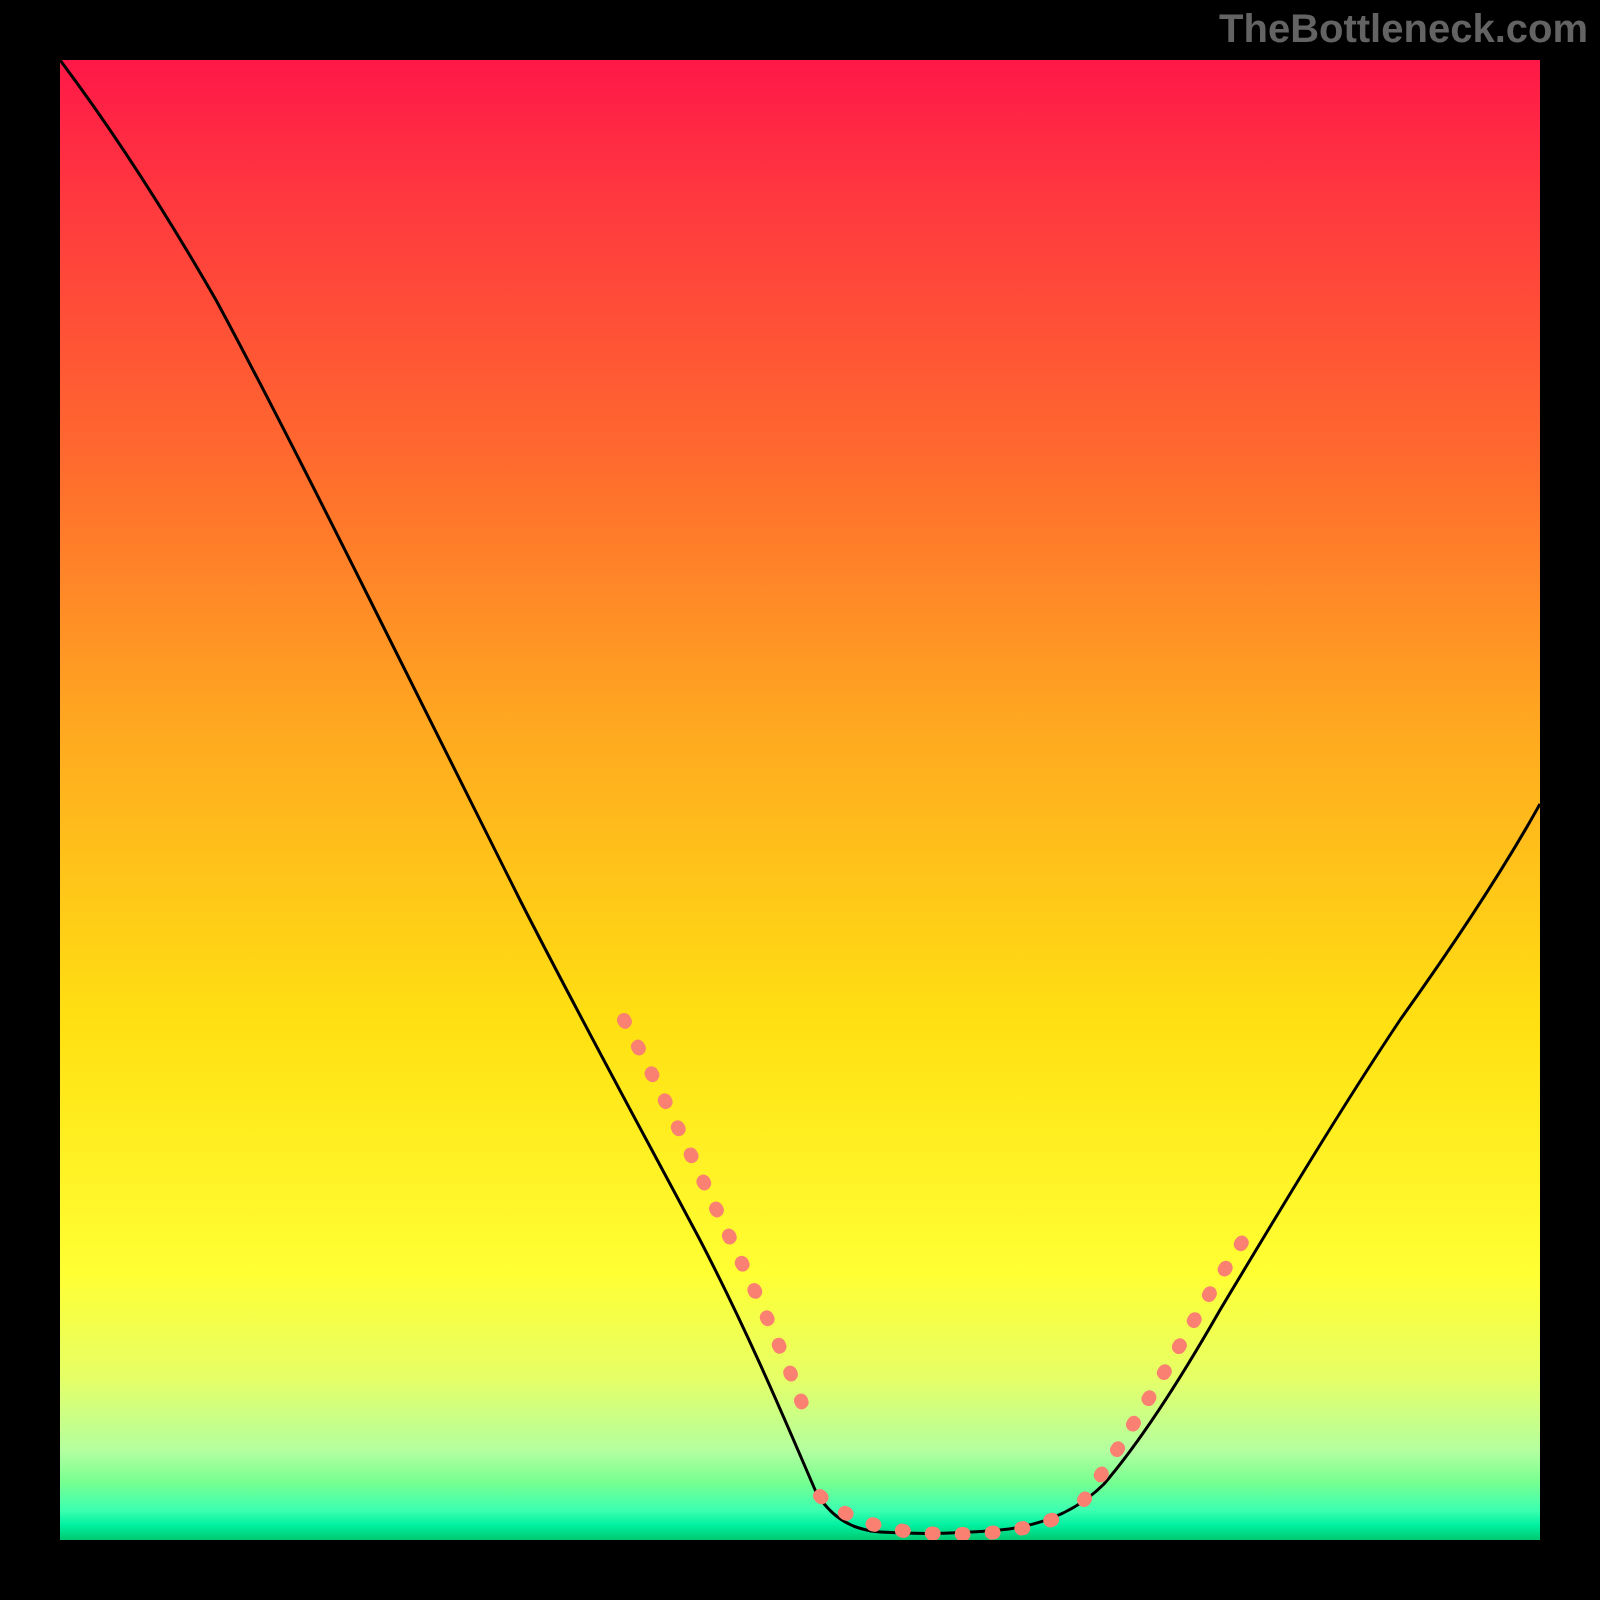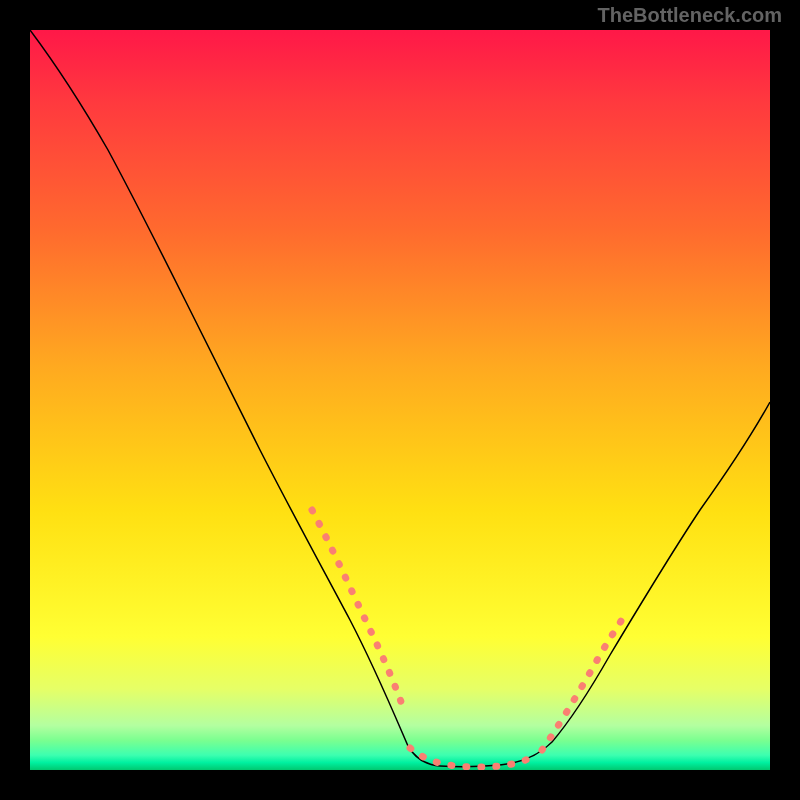--- a/index.html
+++ b/index.html
@@ -16,21 +16,21 @@
       #e6ff66 89%,
       #b3ffa0 94%,
       #7aff90 96%,
       #3cffb0 98%,
       #00f0a0 99%,
       #00c870 100%);
   }
   .curve{position:absolute;left:0;top:0;width:740px;height:740px;pointer-events:none;}
   .curve path{stroke:#000;stroke-width:1.5;fill:none;}
   .curve path.dots{stroke:#fa8072;stroke-width:7;stroke-dasharray:1 14;stroke-linecap:round;fill:none;}
-  .wm{position:absolute;top:4px;right:18px;font:bold 20px Arial,Helvetica,sans-serif;color:#636363;}
+  .wm{position:absolute;top:4px;right:6px;font:bold 20px Arial,Helvetica,sans-serif;color:#636363;}
 </style>
 </head>
 <body>
 
 <div class="frame">
   <div class="plot">
     <div class="grad"></div>
     <svg class="curve" viewBox="0 0 740 740" preserveAspectRatio="none">
       <path d="
         M 0 0

